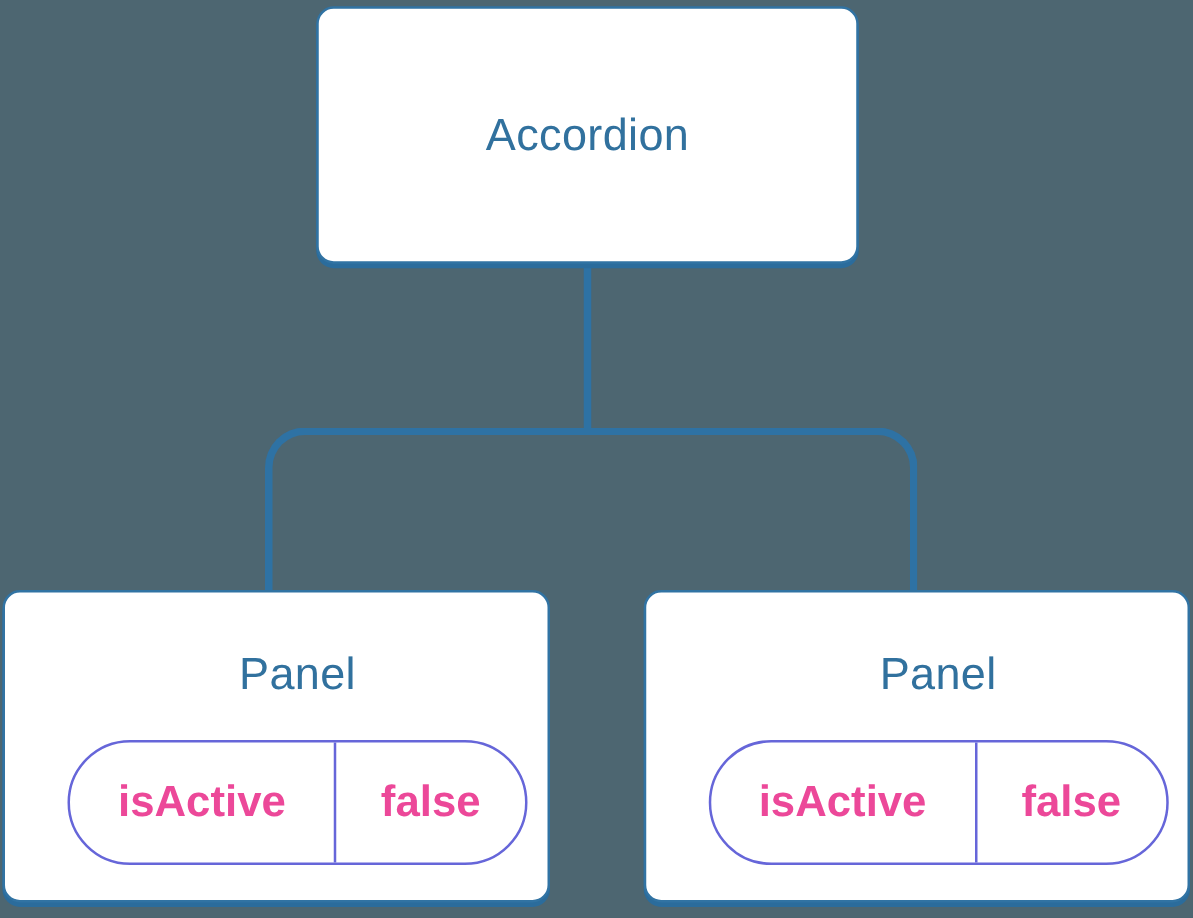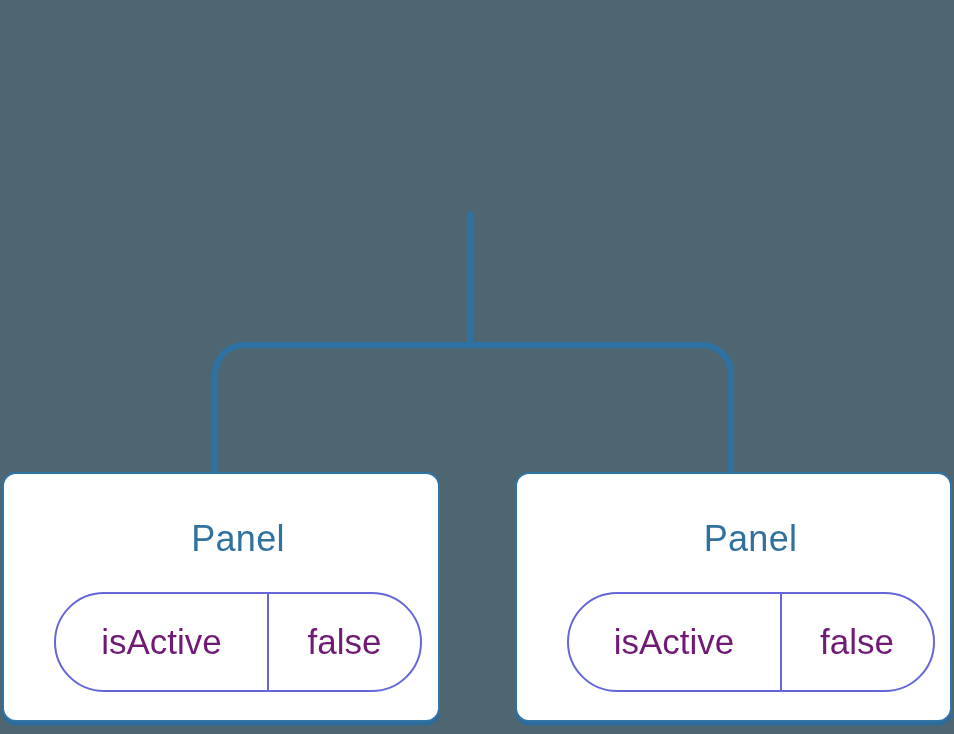--- a/index.html
+++ b/index.html
@@ -64,23 +64,23 @@
     border: 2px solid #6666D9;
     border-radius: 50px;
     display: flex;
     align-items: stretch;
     background: #FFFFFF;
   }
   .prop-cell {
     display: flex;
     align-items: center;
     justify-content: center;
-    color: #701a75;
+    color: #ec4899;
     font-size: 35px;
-    font-weight: 400;
+    font-weight: 700;
   }
   .prop-cell-name {
     flex: 0 0 58%;
     border-right: 2px solid #6666D9;
   }
   .prop-cell-value { flex: 1 1 auto; }
   
   .connector-stem {
     position: absolute;
     left: 467px;
@@ -103,20 +103,23 @@
   }
 </style>
 </head>
 <body>
 
 <div class="stage">
 
   <div class="connector-stem"></div>
   <div class="connector-branch"></div>
 
+  <div class="node node-root">
+    <div class="node-title">Accordion</div>
+  </div>
 
   <div class="node node-panel node-panel-left">
     <div class="node-title">Panel</div>
     <div class="prop-pill">
       <div class="prop-cell prop-cell-name">isActive</div>
       <div class="prop-cell prop-cell-value">false</div>
     </div>
   </div>
 
   <div class="node node-panel node-panel-right">

